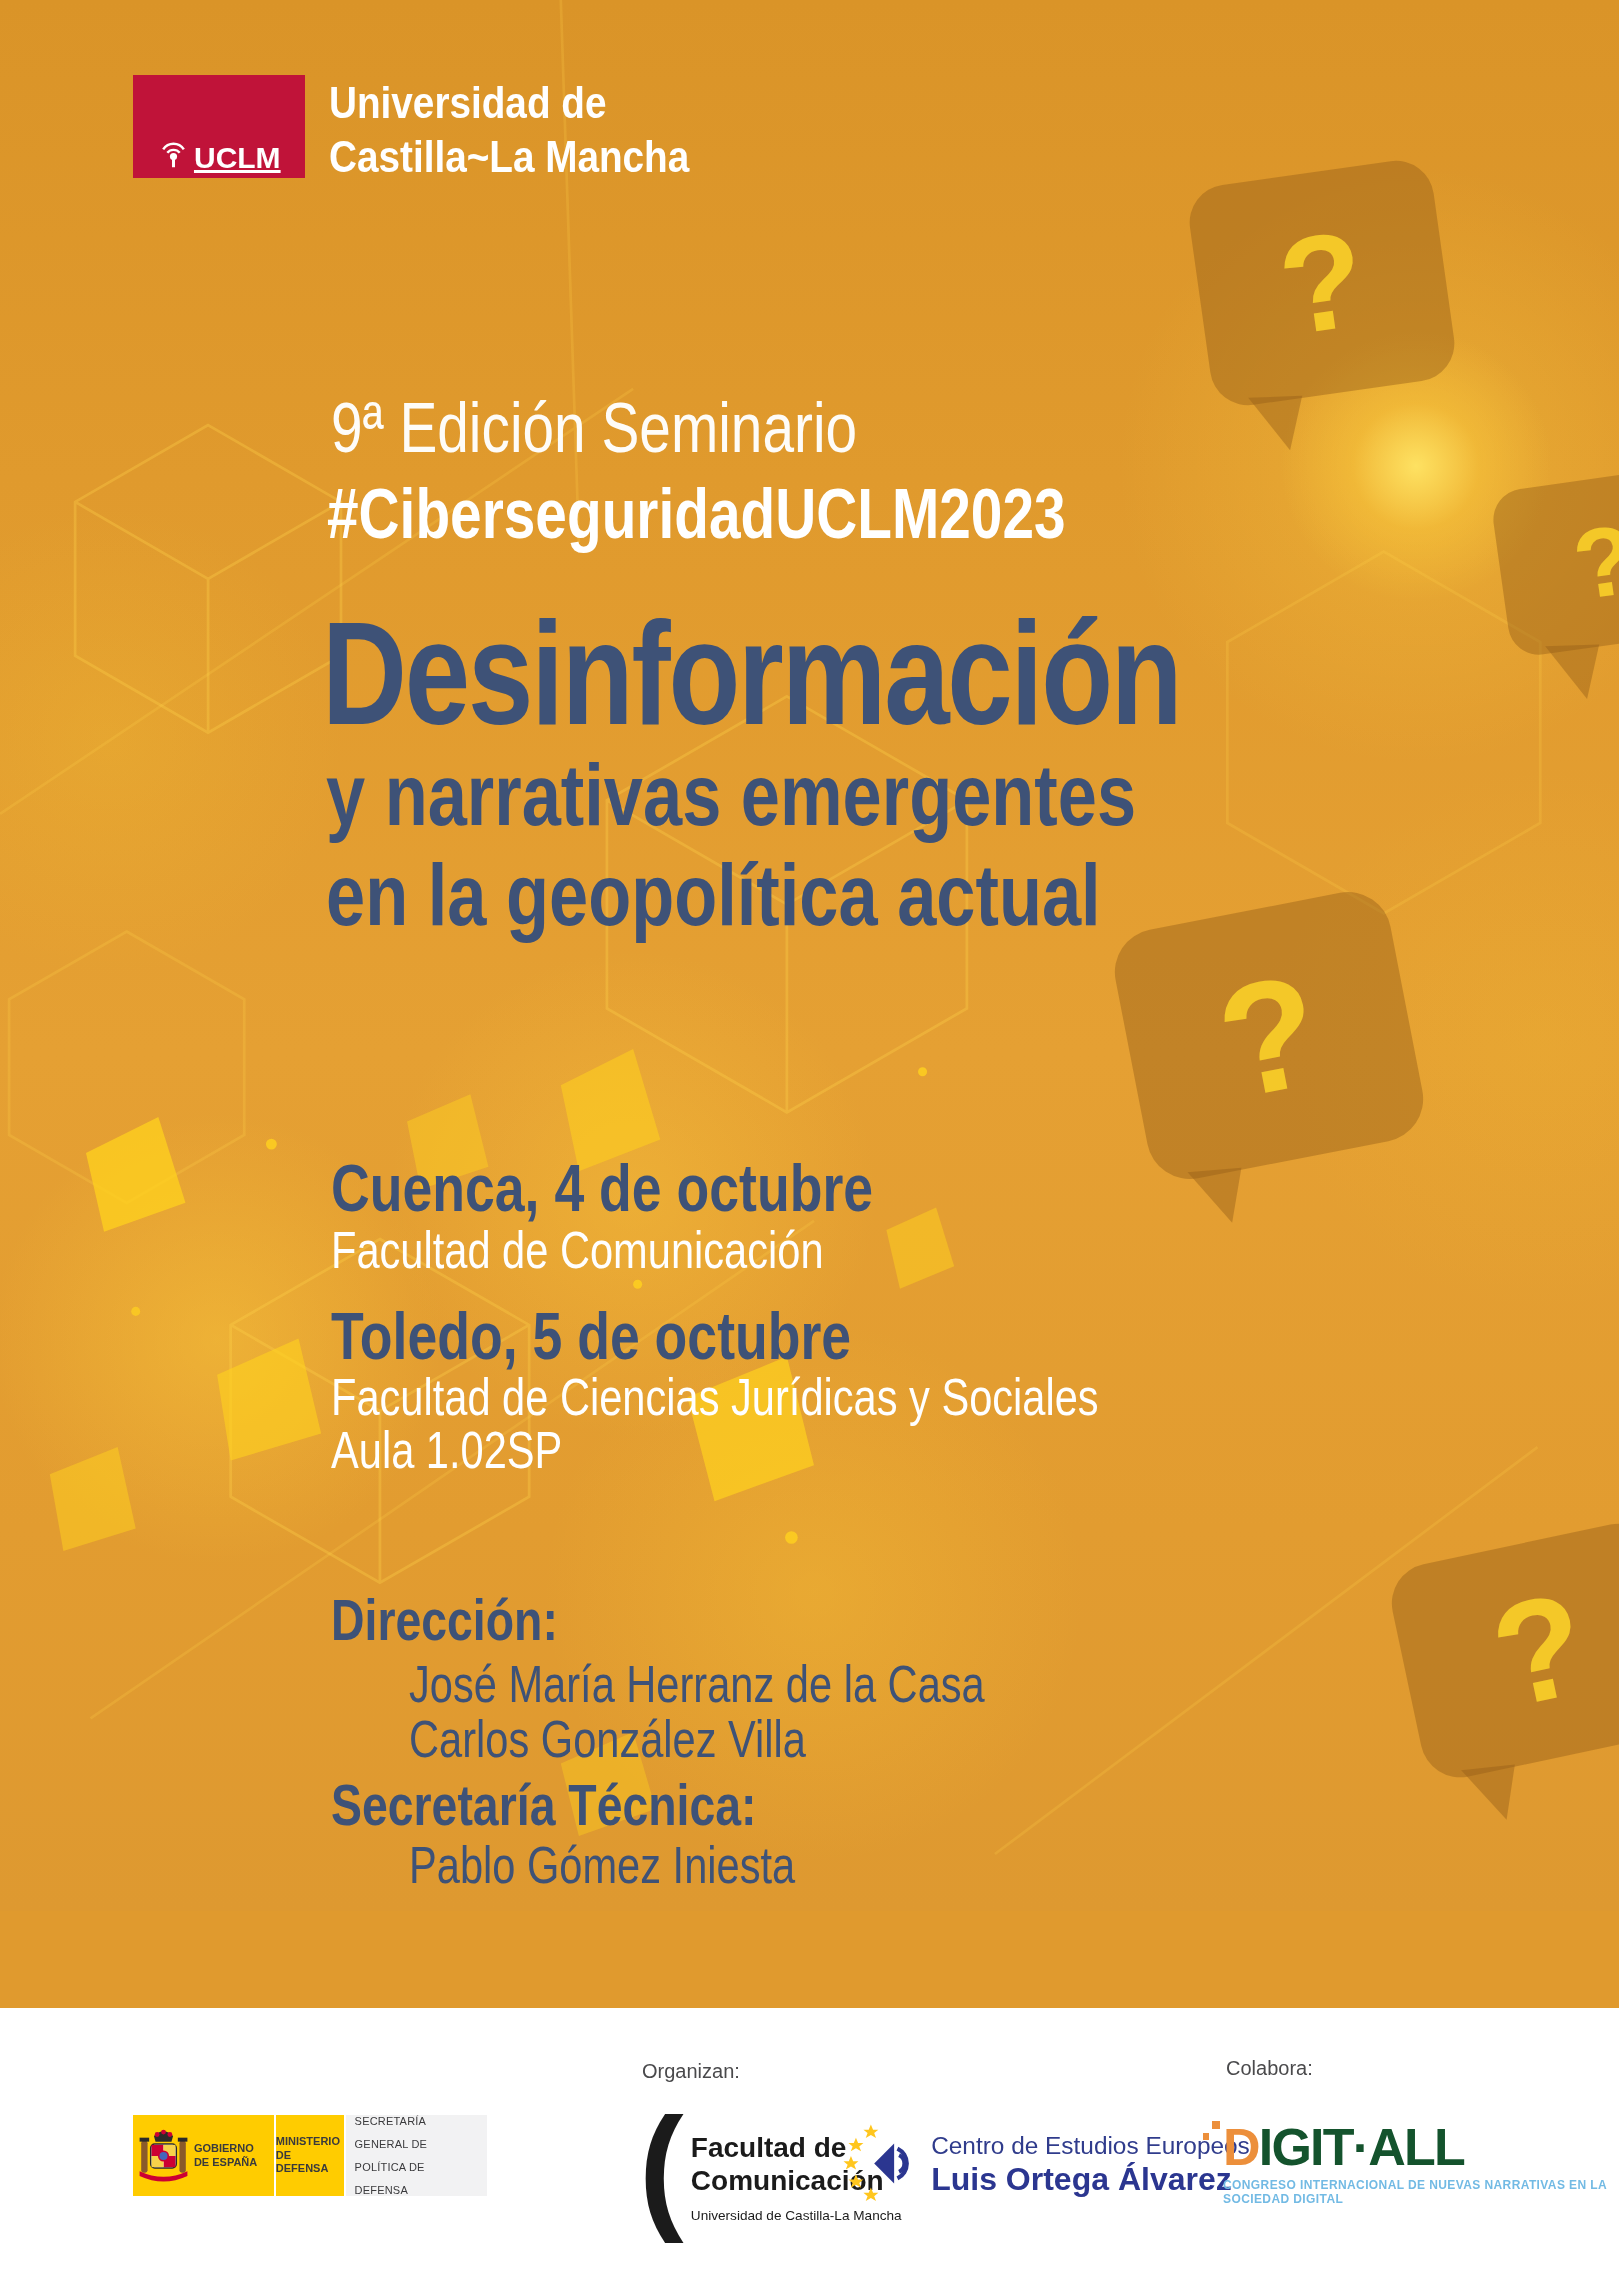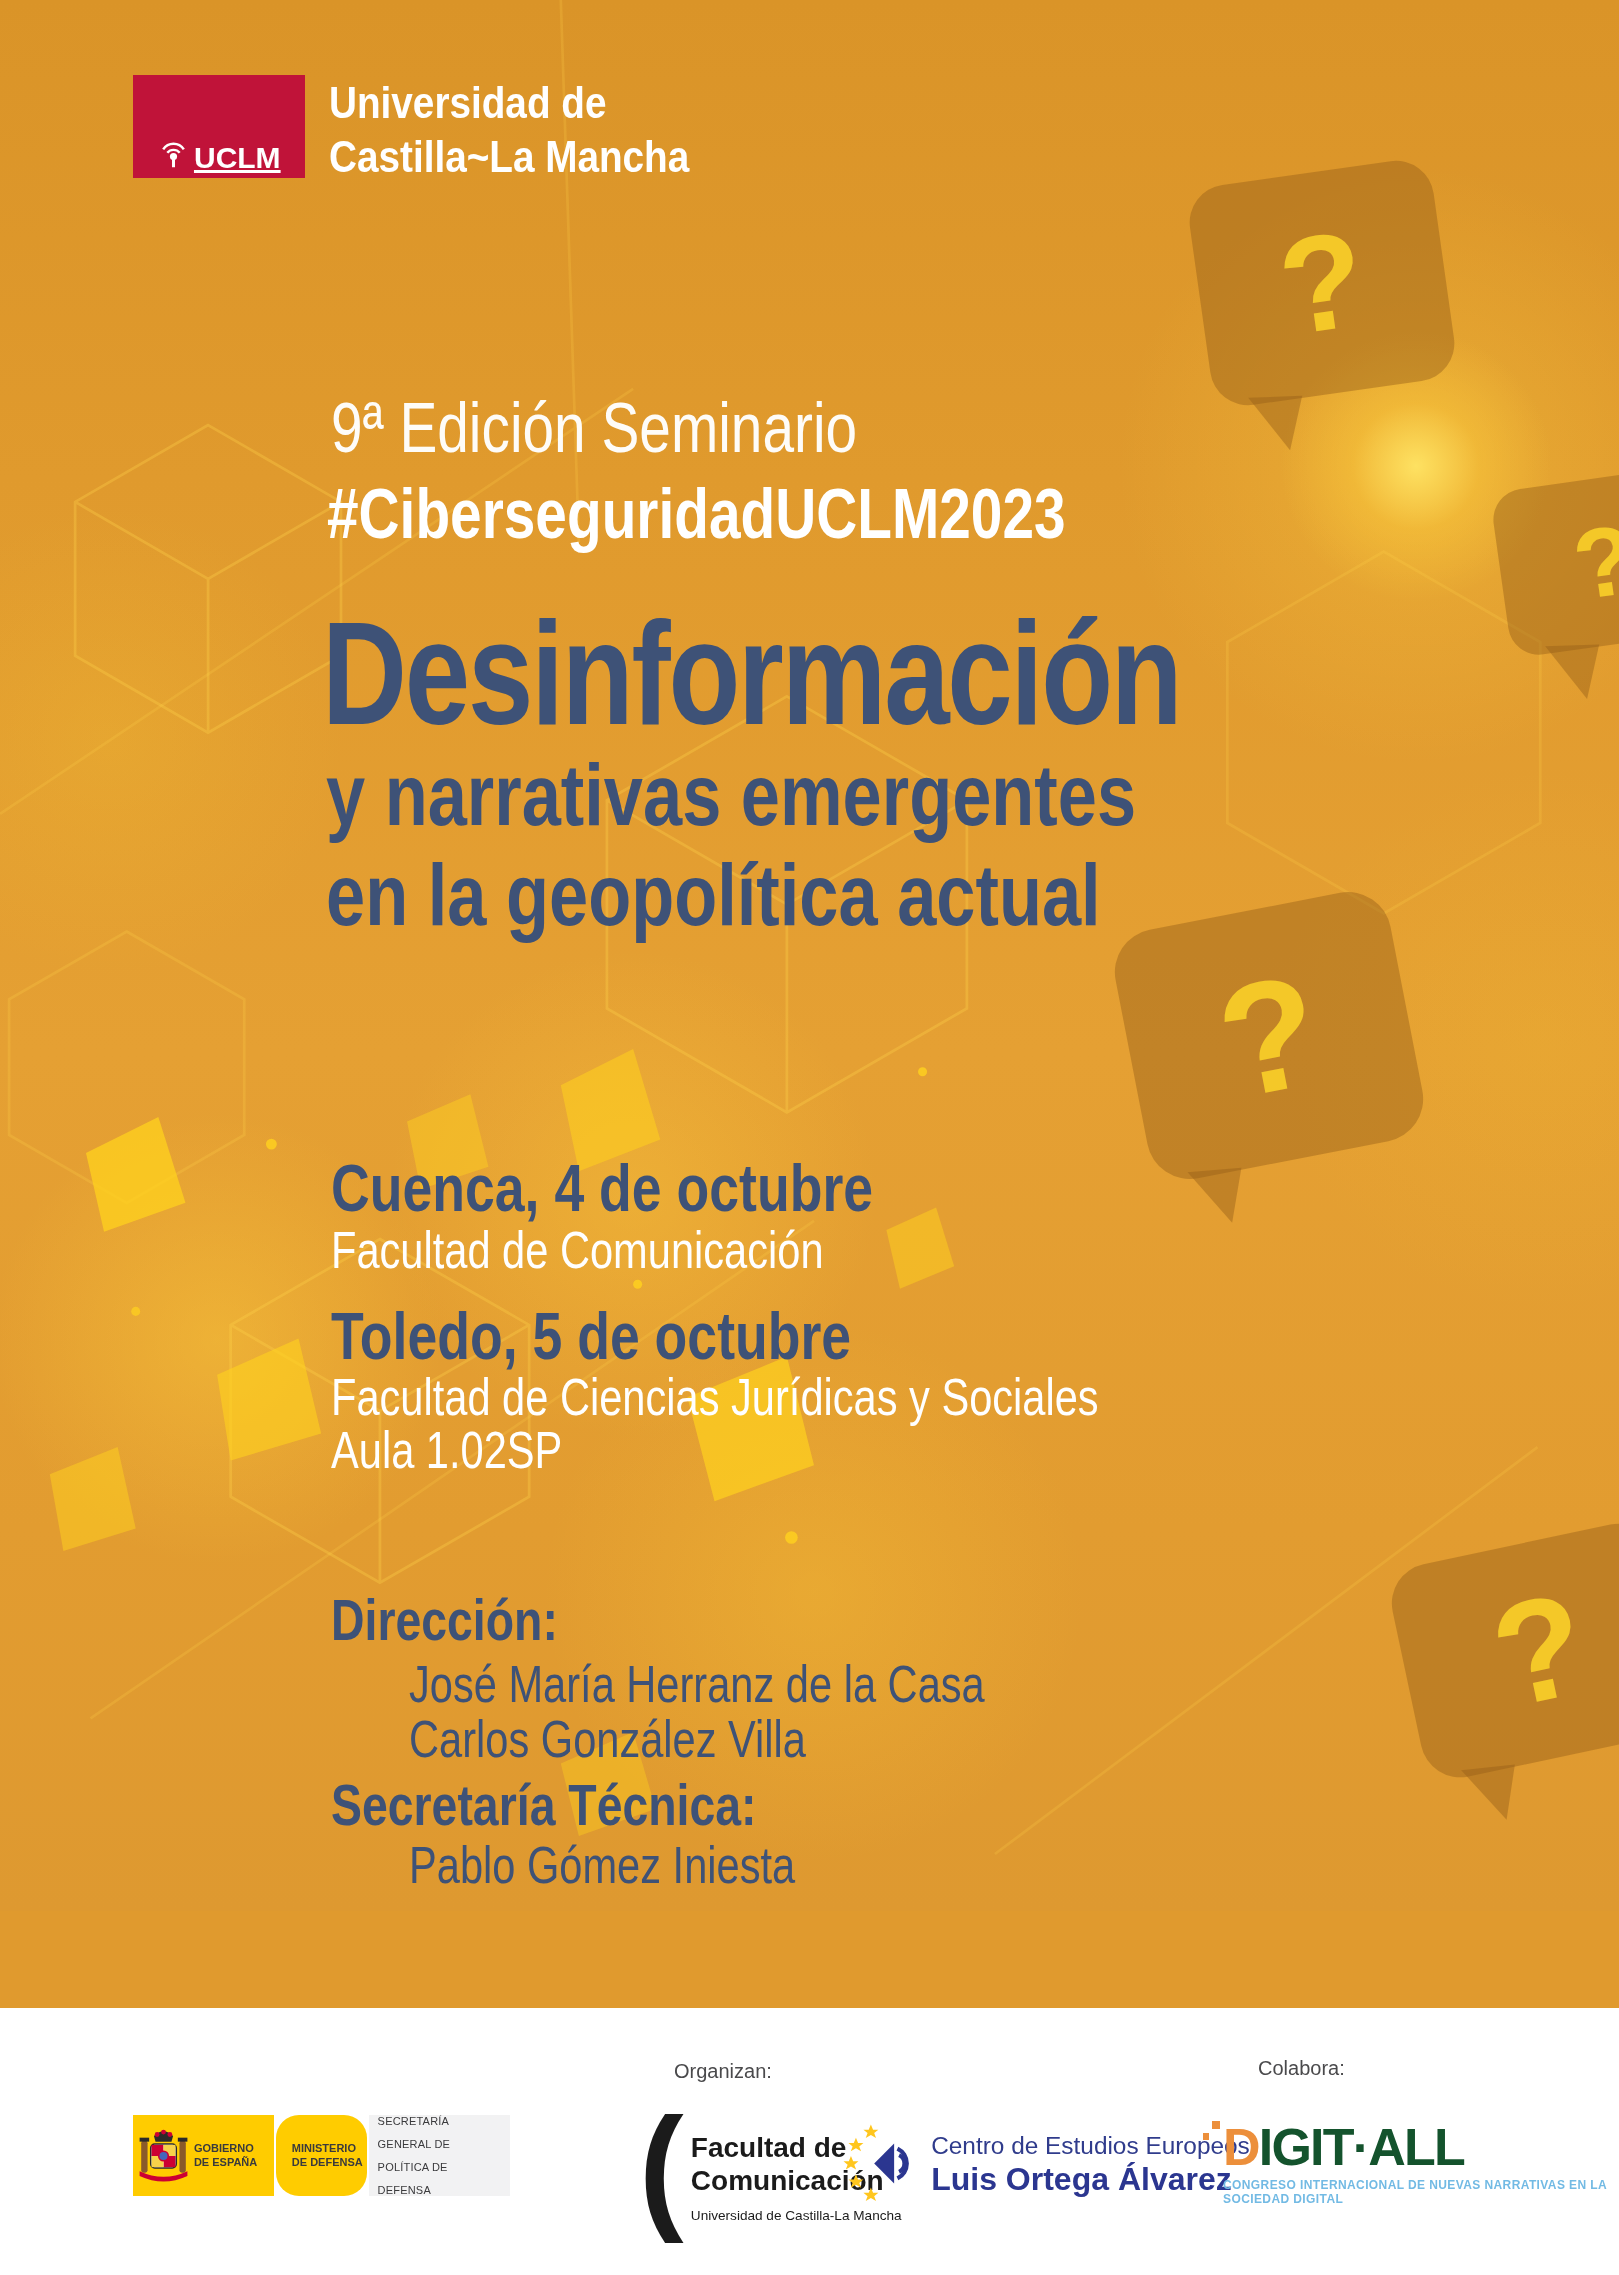--- a/index.html
+++ b/index.html
@@ -64,27 +64,27 @@
   .sl{left:331px;top:1775px;} .s1{left:409px;top:1838px;}
 
   
   .contact-bar{position:absolute;left:0;top:1911px;width:1619px;height:97px;background:#46556F;
     display:flex;align-items:center;justify-content:center;}
   .contact-bar span{color:#fff;font-size:43px;transform:scaleX(.8);white-space:nowrap;}
 
   
   .footer{position:absolute;left:0;top:2008px;width:1619px;height:268px;background:#fff;}
   .grant{position:absolute;left:133px;top:47px;font-size:21px;line-height:27px;color:#58585A;}
-  .flabel{position:absolute;font-size:20px;color:#4A4A4C;margin-left:32px;}
+  .flabel{position:absolute;font-size:20px;color:#4A4A4C;}
   .lab-org{left:642px;top:52px;} .lab-col{left:1226px;top:49px;}
 
   .gov-logo{position:absolute;left:133px;top:107px;height:81px;display:flex;}
   .gov-cell{box-sizing:border-box;display:flex;align-items:center;}
   .gc1{width:141px;background:#FFCC00;margin-right:1.8px;padding-left:5.4px;gap:4.5px;}
-  .gc2{width:91px;background:#FFCC00;margin-right:1.8px;padding-left:16px;border-radius:23px;}
+  .gc2{width:68px;background:#FFCC00;margin-right:1.8px;padding-left:0;}
   .gc3{width:141px;background:#F2F2F3;padding-left:9px;padding-right:5.4px;}
   .gov-txt{font-size:11px;font-weight:bold;color:#3A3A3C;line-height:13.6px;}
   .gov-txt3{font-size:11px;color:#3A3A3C;line-height:23px;letter-spacing:0.2px;}
 
   .fac-logo{position:absolute;left:639px;top:107px;display:flex;align-items:flex-start;}
   .fac-bracket{font-size:134px;line-height:.78;font-weight:bold;color:#1B1B1B;transform:scaleY(1.02);margin-right:7.2px;}
   .fac-n{font-size:28px;font-weight:bold;color:#1B1B1B;line-height:33px;margin-top:16.3px;}
   .fac-sub{font-size:13.6px;color:#1B1B1B;margin-top:11px;text-align:right;}
 
   .cee-logo{position:absolute;left:841px;top:114px;display:flex;align-items:center;gap:7.2px;}

